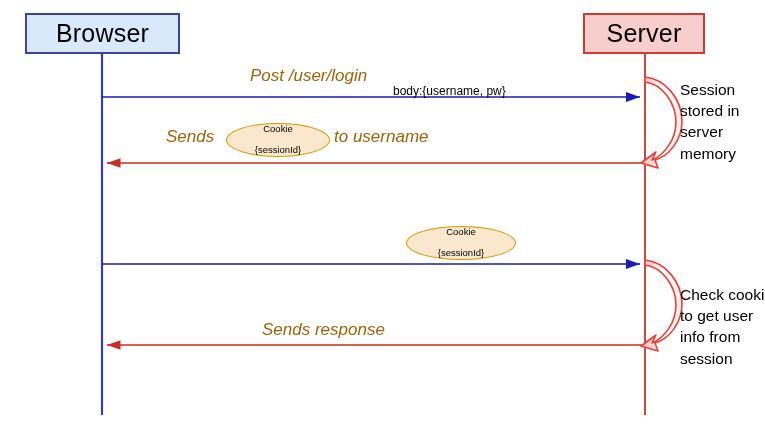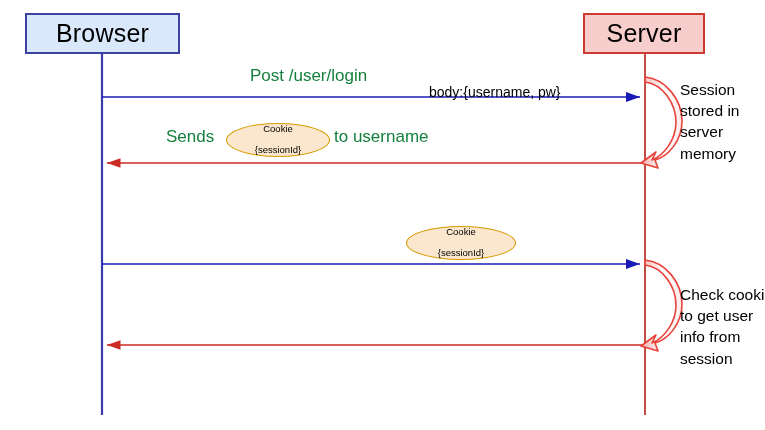--- a/index.html
+++ b/index.html
@@ -56,29 +56,29 @@
     background: #f8cecc;
     border: 2px solid #cc3a33;
   }
 
   
   .msg-label {
     position: absolute;
     font-size: 17px;
     line-height: 1.1;
     white-space: nowrap;
-    color: #15803d;
+    color: #a16207;
+    font-style: italic;
   }
   .msg-sublabel {
     position: absolute;
-    font-size: 14px;
+    font-size: 12px;
     line-height: 1.1;
     white-space: nowrap;
     color: #000;
-    margin-left: 36px;
   }
   #label-post-login { left: 250px; top: 67px; }
   #label-post-login-body { left: 393px; top: 85px; }
   #label-sends-pre { left: 166px; top: 128px; }
   #label-sends-post { left: 334px; top: 128px; }
   #label-send-auth { left: 176px; top: 232px; }
   #label-sends-response { left: 262px; top: 321px; }
 
   
   .cookie-ellipse {
@@ -187,20 +187,21 @@
 
   <div id="label-post-login" class="msg-label">Post /user/login</div>
 
   <div id="label-post-login-body" class="msg-sublabel">body:{username, pw}</div>
 
   <div id="label-sends-pre" class="msg-label">Sends</div>
 
   <div id="label-sends-post" class="msg-label">to username</div>
 
 
+  <div id="label-sends-response" class="msg-label">Sends response</div>
 
   <div id="cookie-ellipse-1" class="cookie-ellipse">
     <span>Cookie</span>
     <span>{sessionId}</span>
   </div>
 
   <div id="cookie-ellipse-2" class="cookie-ellipse">
     <span>Cookie</span>
     <span>{sessionId}</span>
   </div>

